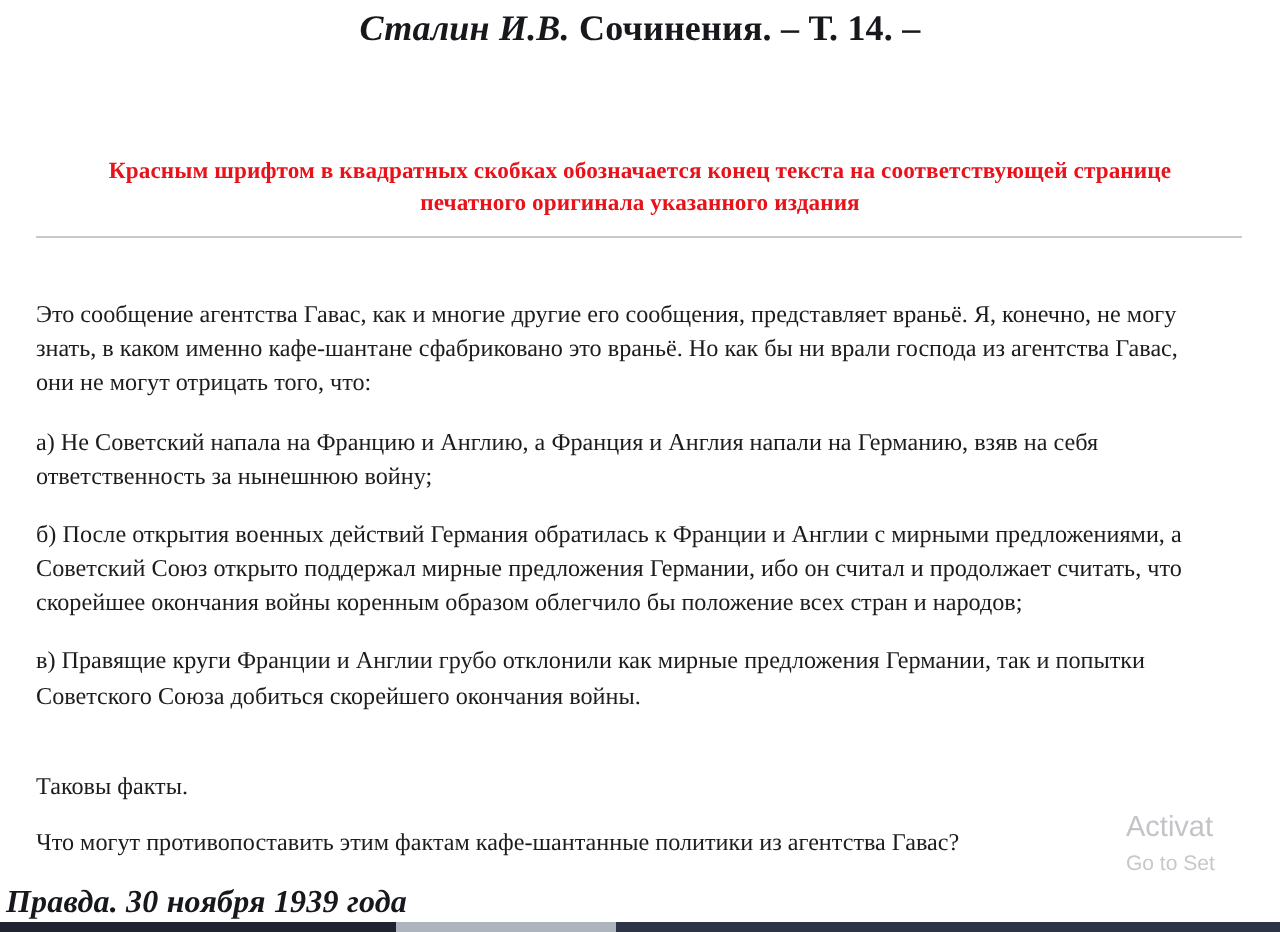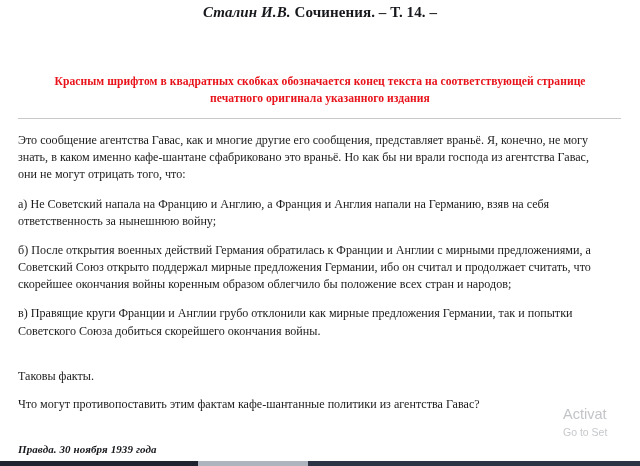--- a/index.html
+++ b/index.html
@@ -23,21 +23,21 @@
     height: 466px;
     box-sizing: border-box;
   }
 
   
   .masthead {
     padding-top: 3px;
     text-align: center;
   }
   .masthead-line {
-    font-size: 15px;
+    font-size: 18px;
     font-weight: bold;
     line-height: 1.25;
     color: #16181c;
     letter-spacing: 0.1px;
   }
   .masthead-line.first {
     margin-bottom: 17px;
   }
   .author-italic {
     font-style: italic;
@@ -64,21 +64,21 @@
     width: 603px;
     height: 1px;
     background: #c9c9c9;
     border: 0;
   }
 
   
   .body-text {
     position: absolute;
     left: 18px;
-    top: 132px;
+    top: 149px;
     width: 575px;
   }
   .para {
     font-size: 12.1px;
     line-height: 1.42;
     color: #1c1c1c;
     margin: 0 0 12px 0;
     text-align: left;
   }
   .para:last-child { margin-bottom: 17px; }
@@ -92,23 +92,23 @@
     text-align: right;
     font-size: 12.2px;
     font-style: italic;
     color: #1c1c1c;
     padding-right: 78px;
     box-sizing: border-box;
   }
 
   .footer {
     position: absolute;
-    left: 18px;
+    left: 3px;
     top: 443px;
-    font-size: 11px;
+    font-size: 16px;
     font-style: italic;
     font-weight: bold;
     color: #16181c;
     letter-spacing: 0.1px;
   }
 
   
   .watermark {
     position: absolute;
     left: 563px;

